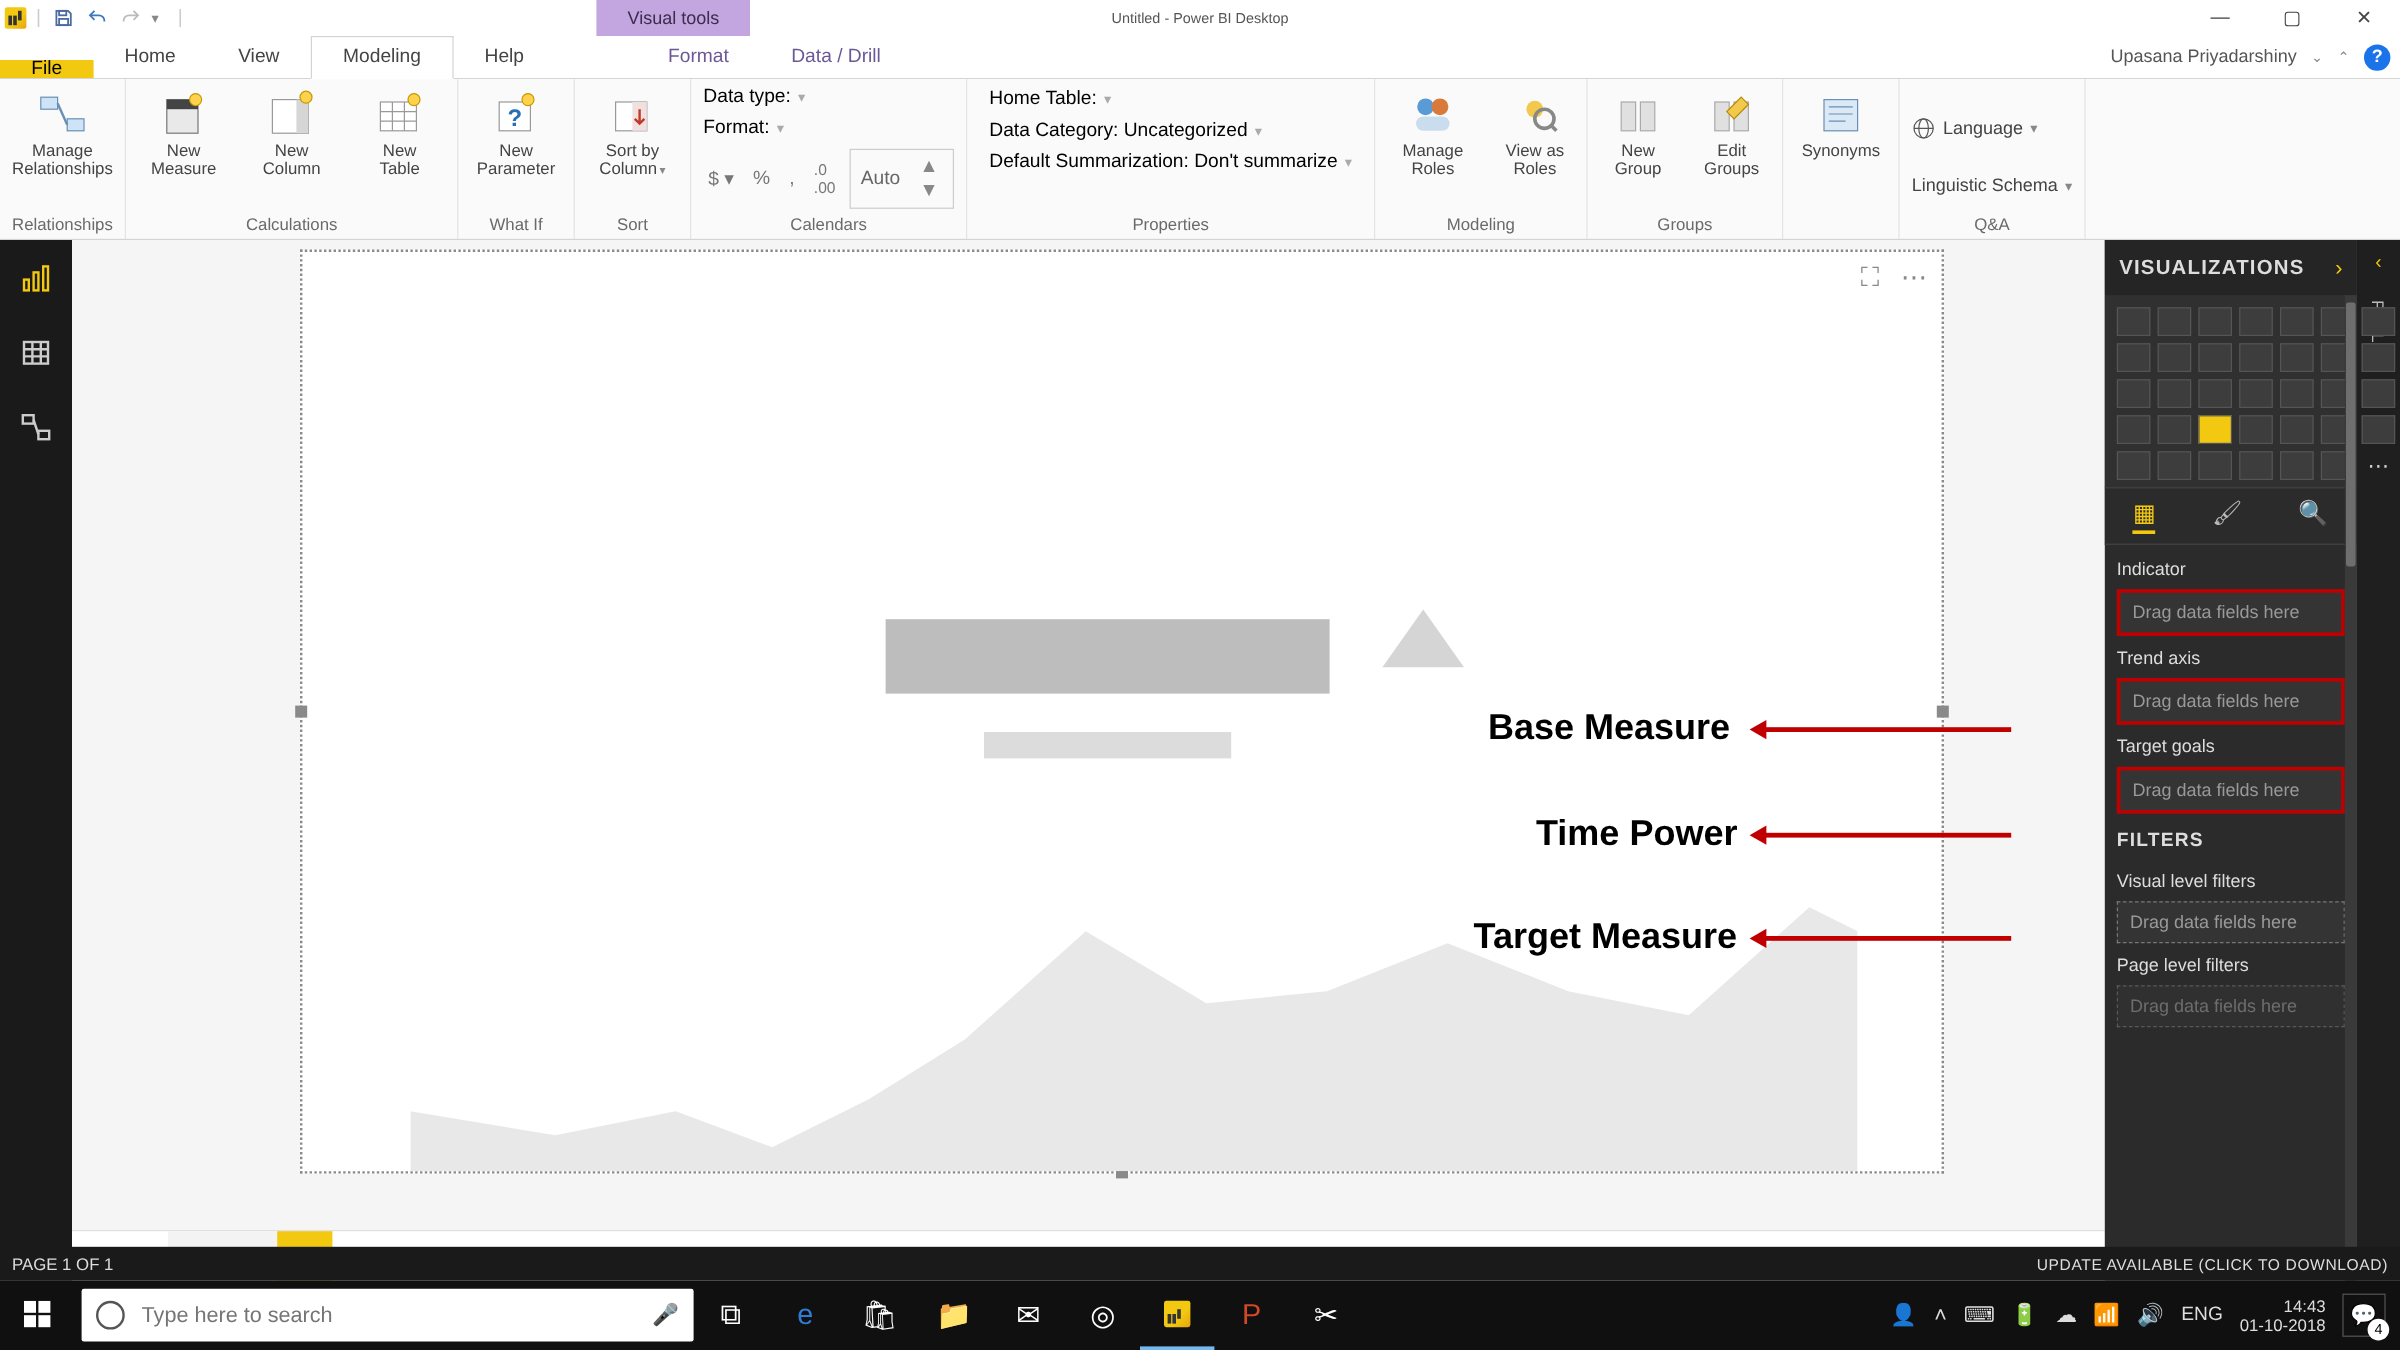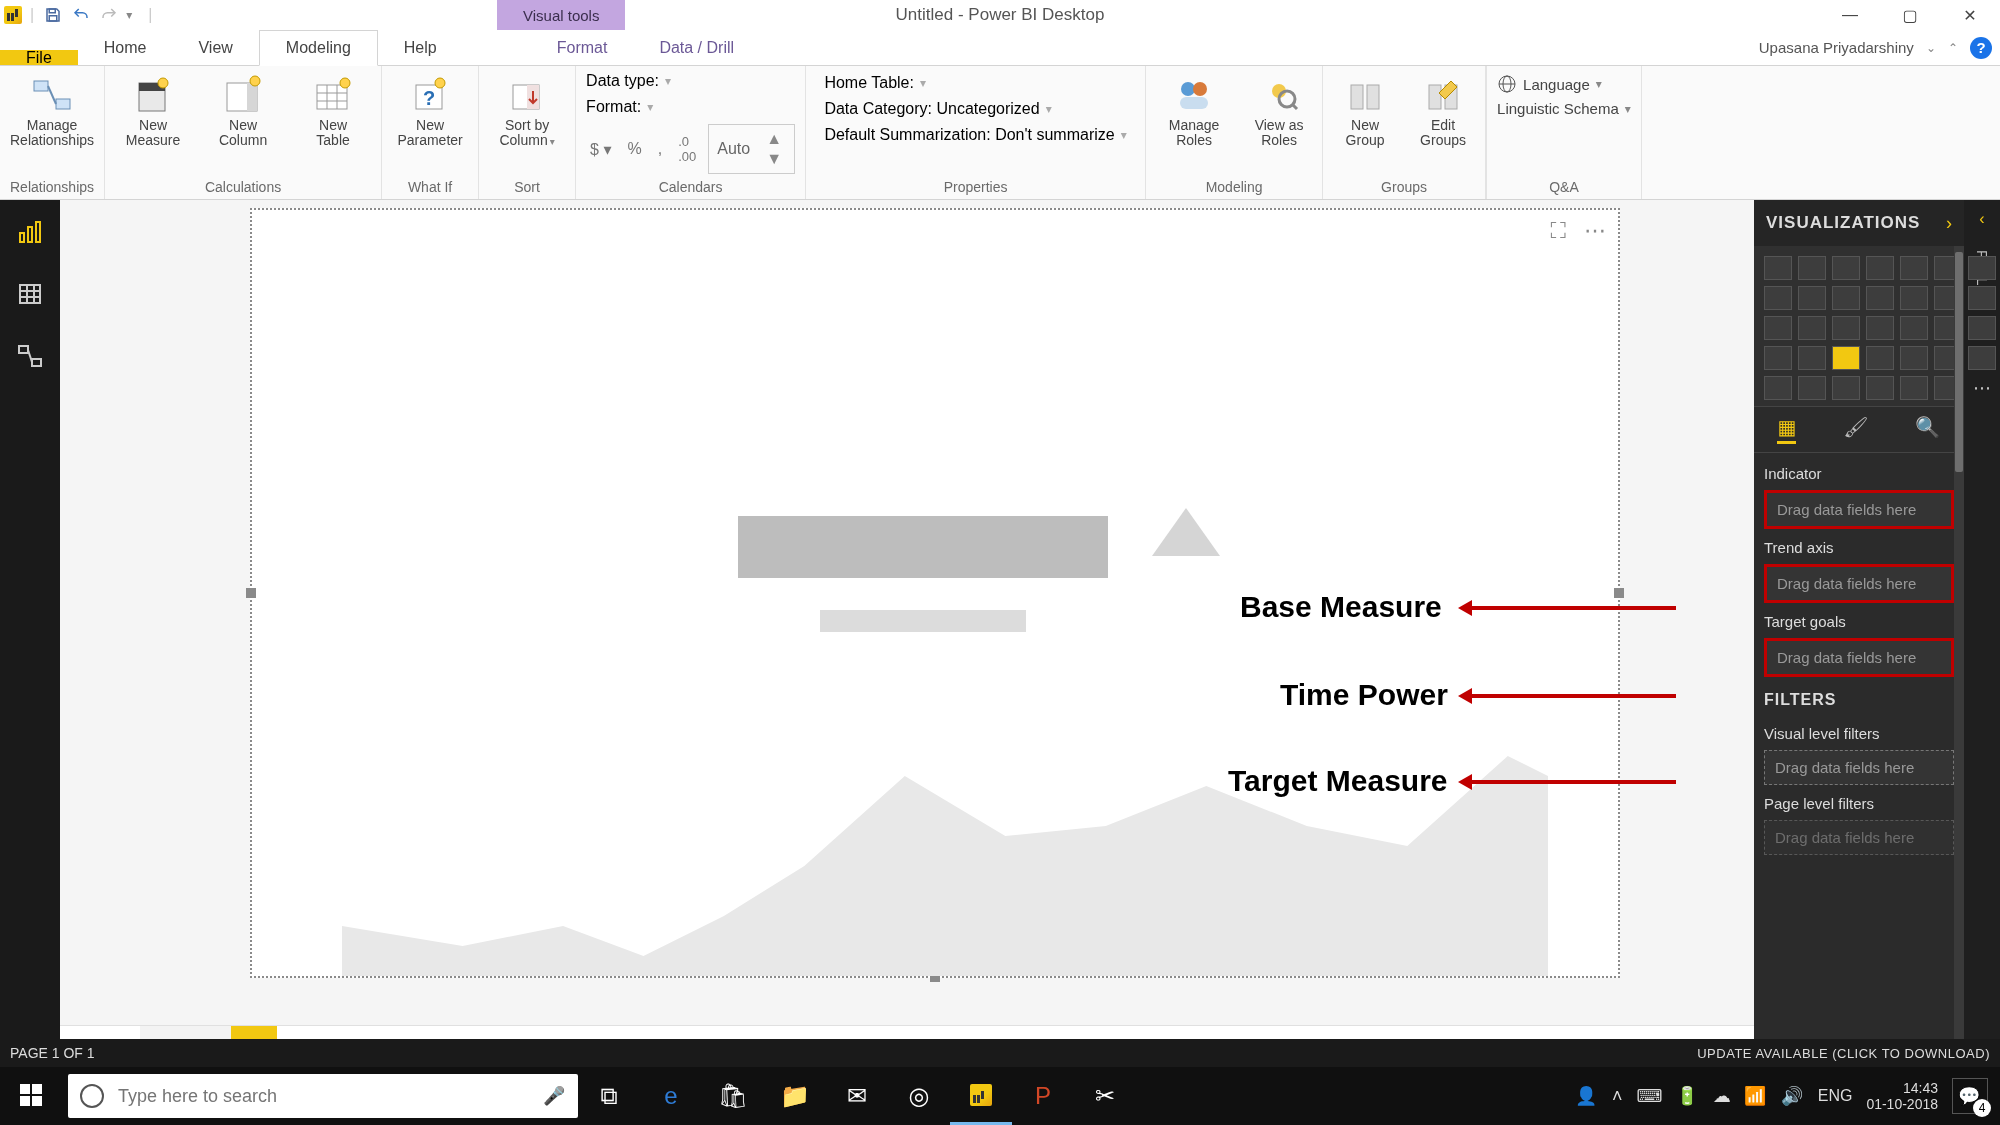--- a/index.html
+++ b/index.html
@@ -8,21 +8,21 @@
   
   .titlebar { height: 30px; background: #fff; display: flex; align-items: center; font-size: 16px; }
   .qat { display: flex; align-items: center; gap: 6px; padding: 0 4px; }
   .pbi-logo { width: 18px; height: 18px; background: linear-gradient(135deg,#f2c811 60%,#e6a30c); border-radius:2px; position:relative; }
   .pbi-logo::after{content:"";position:absolute;left:3px;bottom:3px;width:3px;height:8px;background:#333;box-shadow:4px 0 0 #333,8px -4px 0 #333;}
   .qat-sep { color:#ccc; margin:0 2px;}
   .qat-btn { width:22px;height:22px;display:flex;align-items:center;justify-content:center;color:#555;cursor:pointer;}
   .qat-btn.disabled{color:#bbb;}
   .qat-dd{width:14px;color:#888;font-size:12px;}
   .contextual-chip { background:#c3a6e0; color:#3a2d4d; padding:2px 26px; font-size:15px; position:absolute; left:497px; top:0; height:30px; display:flex;align-items:center;}
-  .titletext { position:absolute; left:50%; transform:translateX(-50%); font-size:17px; color:#555;}
+  .titletext { position:absolute; left:50%; transform:translateX(-50%); font-size:12px; color:#555;}
   .wincontrols { margin-left:auto; display:flex; }
   .winbtn { width:60px; height:30px; display:flex;align-items:center;justify-content:center;color:#444;font-size:16px;cursor:pointer;}
 
   
   .tabs { height:36px; border-bottom:1px solid #d4d4d4; display:flex; align-items:stretch; font-size:16px;}
   .tab-file { background:#f2c811; color:#000; padding:0 26px; display:flex;align-items:center;cursor:pointer;margin-top:20px;}
   .tab { padding:0 26px; display:flex;align-items:center;color:#444;cursor:pointer;}
   .tab.active{ background:#fff; border:1px solid #d4d4d4; border-bottom:1px solid #fff; margin-bottom:-1px;}
   .tab.contextual{ color:#6b5896;}
   .user-area{margin-left:auto;display:flex;align-items:center;gap:12px;padding-right:8px;color:#555;font-size:15px;}
@@ -38,21 +38,21 @@
   .rbig .ico{width:42px;height:42px;margin-bottom:2px;display:flex;align-items:center;justify-content:center;}
   .rbig .lbl{font-size:14px;text-align:center;line-height:1.1;}
   .rdd::after{content:"▾";font-size:10px;color:#888;margin-left:2px;}
   .proprow{display:flex;align-items:center;gap:6px;white-space:nowrap;}
   .proprow .dd{font-size:12px;color:#aaa;}
   .fmtbtns{display:flex;gap:8px;align-items:center;color:#777;}
   .fmtbtns span{padding:2px 4px;font-size:16px;}
   .autobox{border:1px solid #ccc;padding:1px 8px;font-size:14px;display:flex;align-items:center;gap:4px;color:#666;}
   .spin{display:flex;flex-direction:column;font-size:8px;line-height:1;color:#888;}
   .qacol{display:flex;flex-direction:column;gap:6px;font-size:15px;color:#444;align-items:flex-start;}
-  .qacol .qrow{display:flex;align-items:center;gap:6px;}
+  .qacol .qrow{display:flex;align-items:center;gap:6px;margin-top:23px;}
 
   
   .main { position:absolute; top:200px; left:0; right:0; bottom:58px; display:flex;}
   .leftrail { width:60px; background:#1a1a1a; display:flex;flex-direction:column;align-items:center;padding-top:14px;gap:26px;}
   .leftrail .ritem{width:36px;height:36px;display:flex;align-items:center;justify-content:center;color:#f2c811;cursor:pointer;}
   .leftrail .ritem.dim{color:#bbb;}
   .canvas-wrap{flex:1;background:#f5f5f5;position:relative;display:flex;flex-direction:column;}
   .canvas-scroll{flex:1;position:relative;overflow:hidden;}
   .visual-sel{position:absolute;left:190px;top:8px;width:1370px;height:770px;background:#fff;border:2px dotted #8a8a8a;}
   .visual-toolbar{position:absolute;right:12px;top:8px;display:flex;gap:18px;color:#888;font-size:22px;}
@@ -367,20 +367,36 @@
             </svg>
           </div>
           <div class="lbl" style="white-space:pre-line">Edit
 Groups</div>
         </div>
     </div>
     <div class="rgroup-label">Groups</div>
   </div>
 
 
+  <div class="rgroup" style="border-right:none">
+    <div class="rgroup-body">
+      <div class="rbig">
+          <div class="ico">
+            <svg width="40" height="40">
+              <rect x="6" y="8" width="28" height="26" fill="#dbe9f6" stroke="#6a8fb5"></rect>
+              <line x1="10" y1="14" x2="30" y2="14" stroke="#6a8fb5"></line>
+              <line x1="10" y1="20" x2="30" y2="20" stroke="#6a8fb5"></line>
+              <line x1="10" y1="26" x2="24" y2="26" stroke="#6a8fb5"></line>
+            </svg>
+          </div>
+          <div class="lbl">Synonyms</div>
+        </div>
+    </div>
+    <div class="rgroup-label">&nbsp;</div>
+  </div>
 
   <div class="rgroup" style="border-left:1px solid #e3e3e3">
     <div class="rgroup-body" style="align-items:flex-start">
       <div class="qacol">
         <div class="qrow">
             <svg width="20" height="20">
               <circle cx="10" cy="10" r="8" fill="none" stroke="#555"></circle>
               <ellipse cx="10" cy="10" rx="4" ry="8" fill="none" stroke="#555"></ellipse>
               <line x1="2" y1="10" x2="18" y2="10" stroke="#555"></line>
             </svg>

